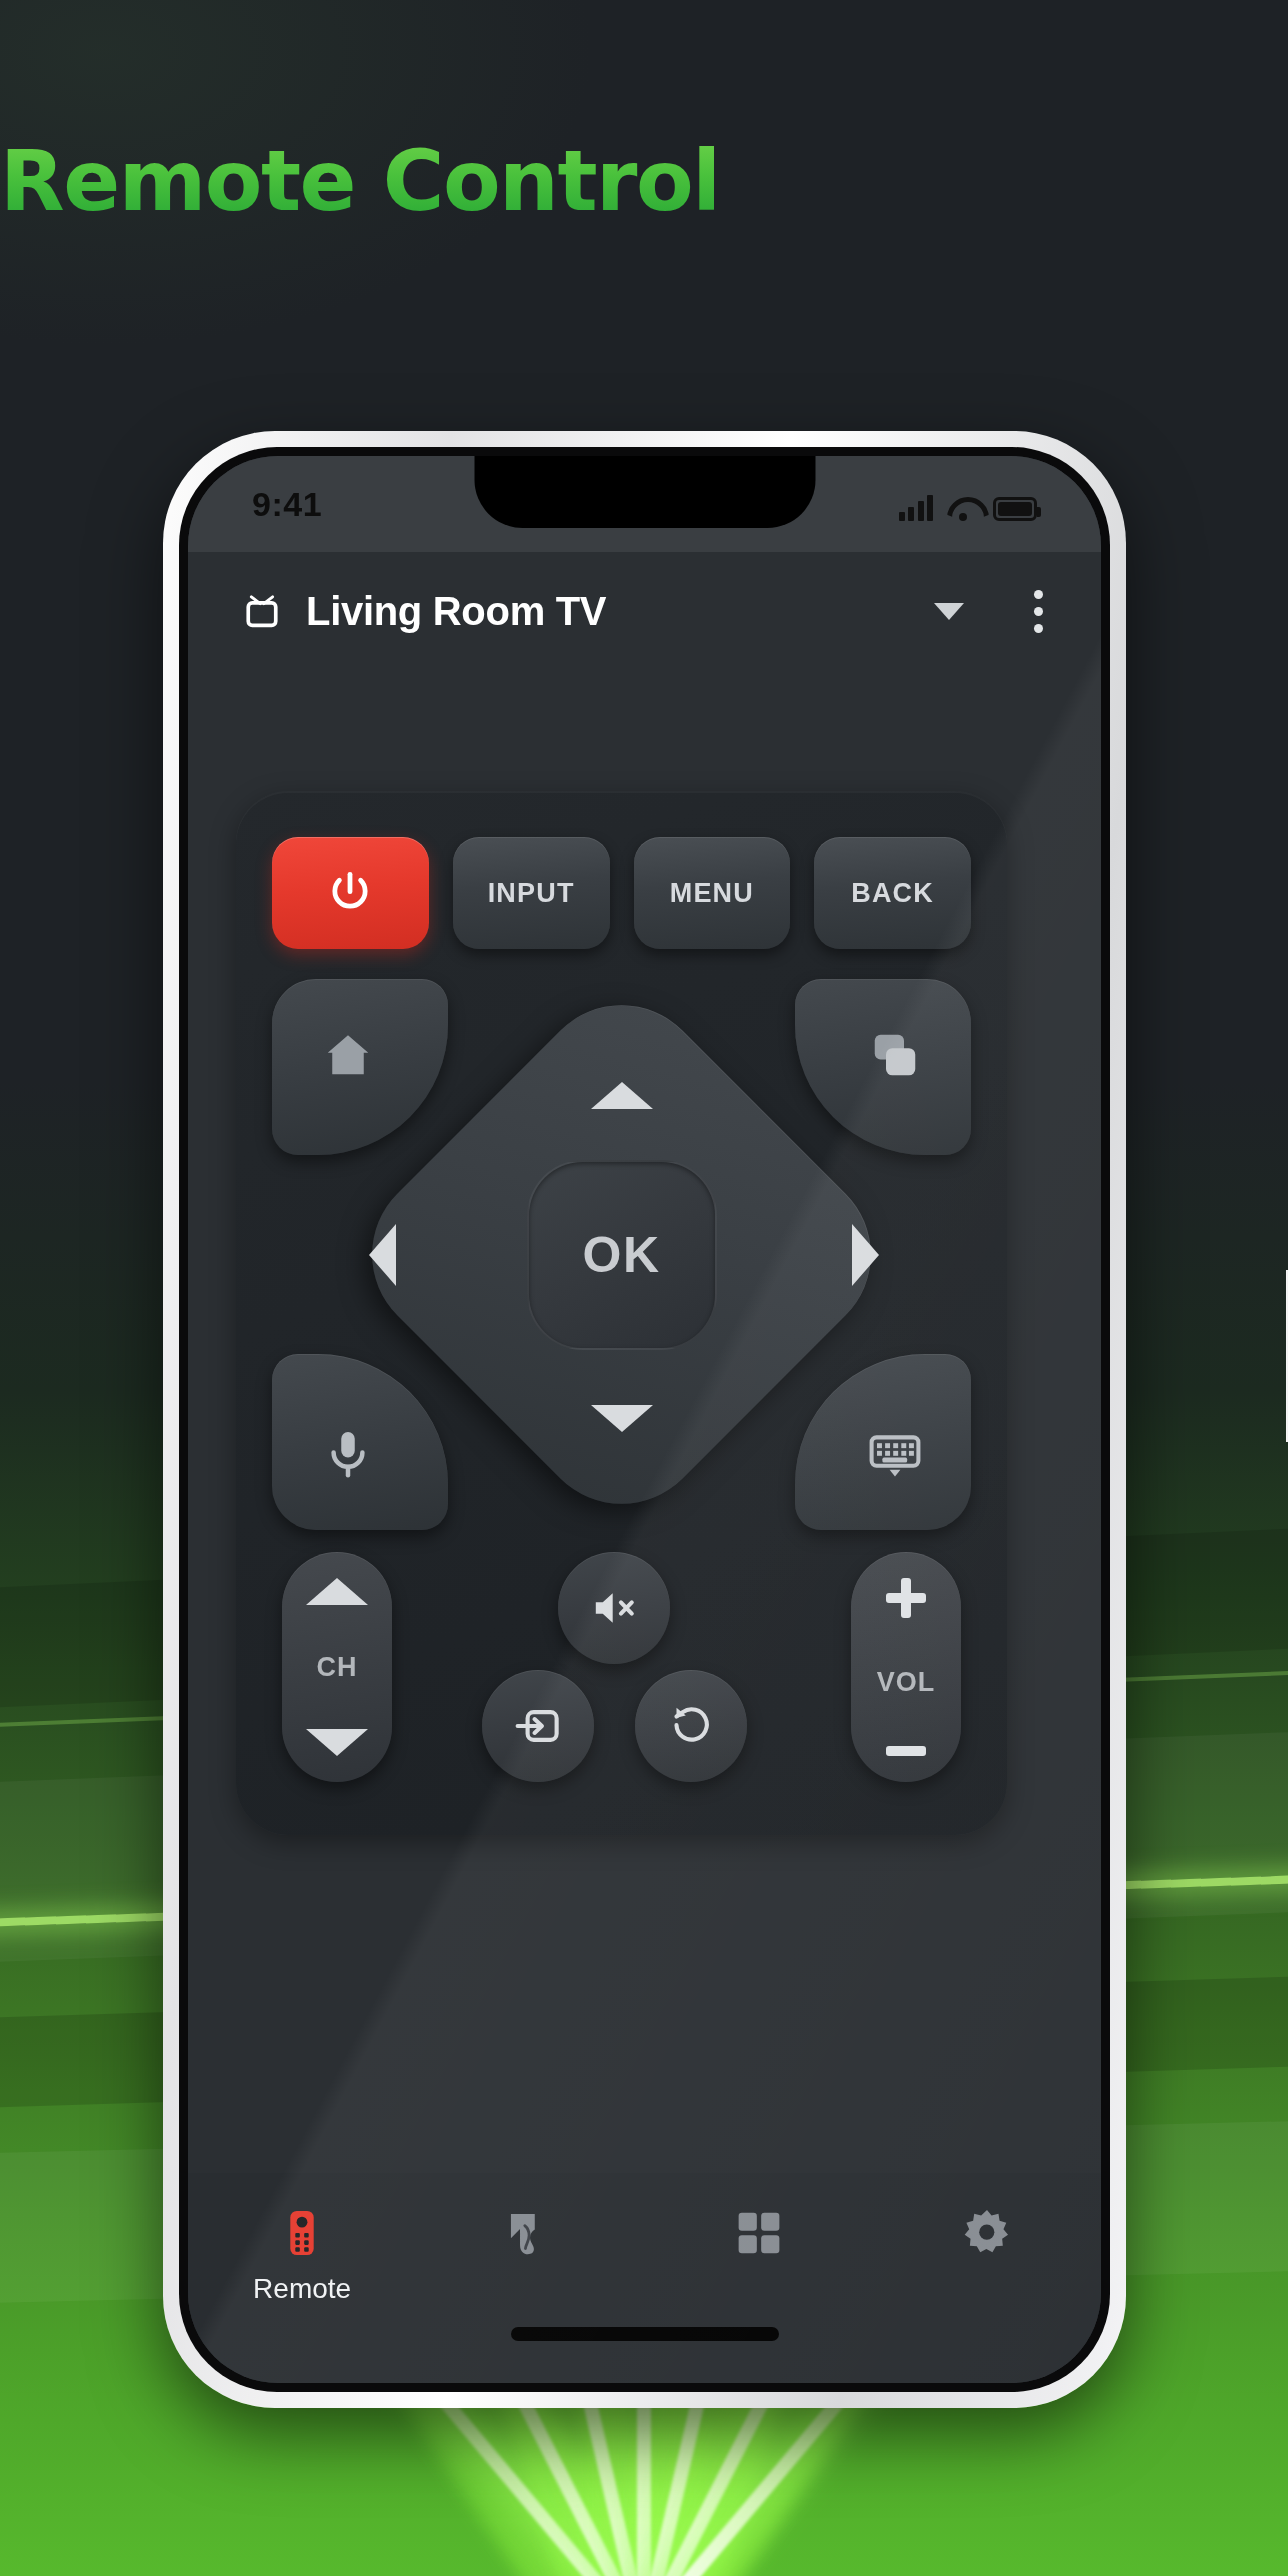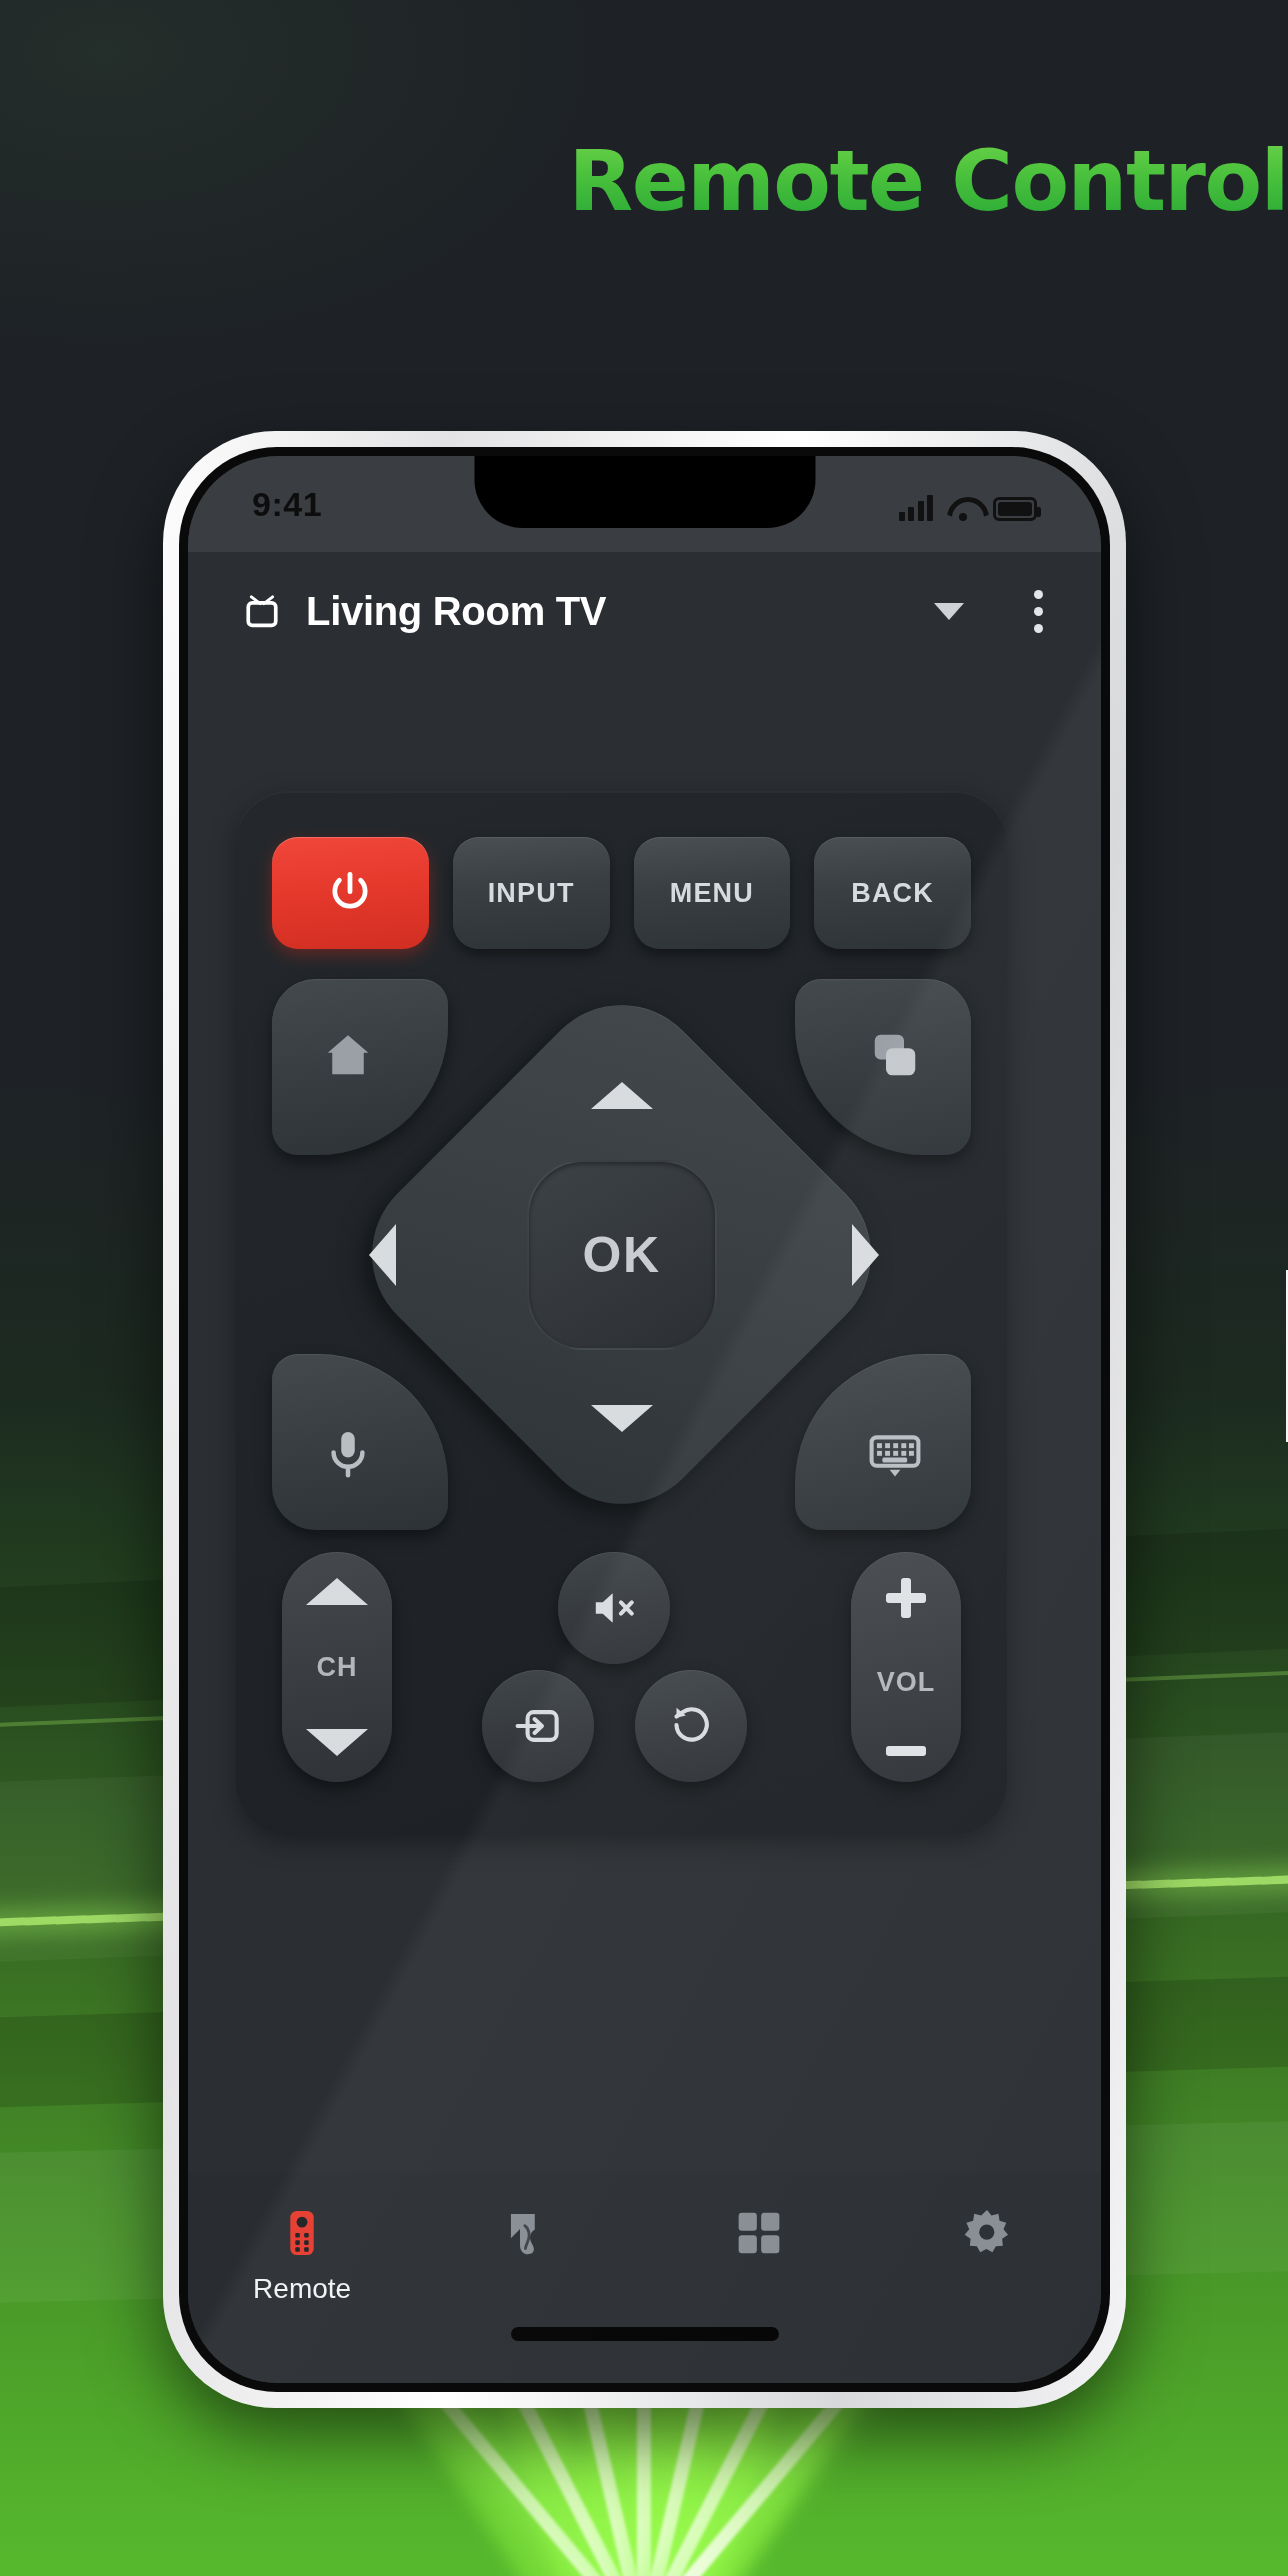--- a/index.html
+++ b/index.html
@@ -56,21 +56,21 @@
     position: absolute; bottom: -60px; left: 50%;
     width: 120px; height: 639px;
     background: linear-gradient(0deg, rgba(140,240,60,0.75) 0%, rgba(120,225,55,0.25) 60%, rgba(100,210,50,0) 100%);
     transform-origin: 50% 100%;
     filter: blur(8px);
   }
 
   
   #title {
     position: absolute; top: 132px; left: 0; right: 0;
-    text-align: right;
+    text-align: left;
     font-size: 84px; font-weight: 700; letter-spacing: -1.5px;
     background: linear-gradient(180deg, #6fd34a 0%, #49c13c 45%, #25a635 100%);
     -webkit-background-clip: text; background-clip: text;
     color: transparent; -webkit-text-fill-color: transparent;
     font-family: "DejaVu Sans", sans-serif;
   }
 
   
   #phone {
     position: absolute;

